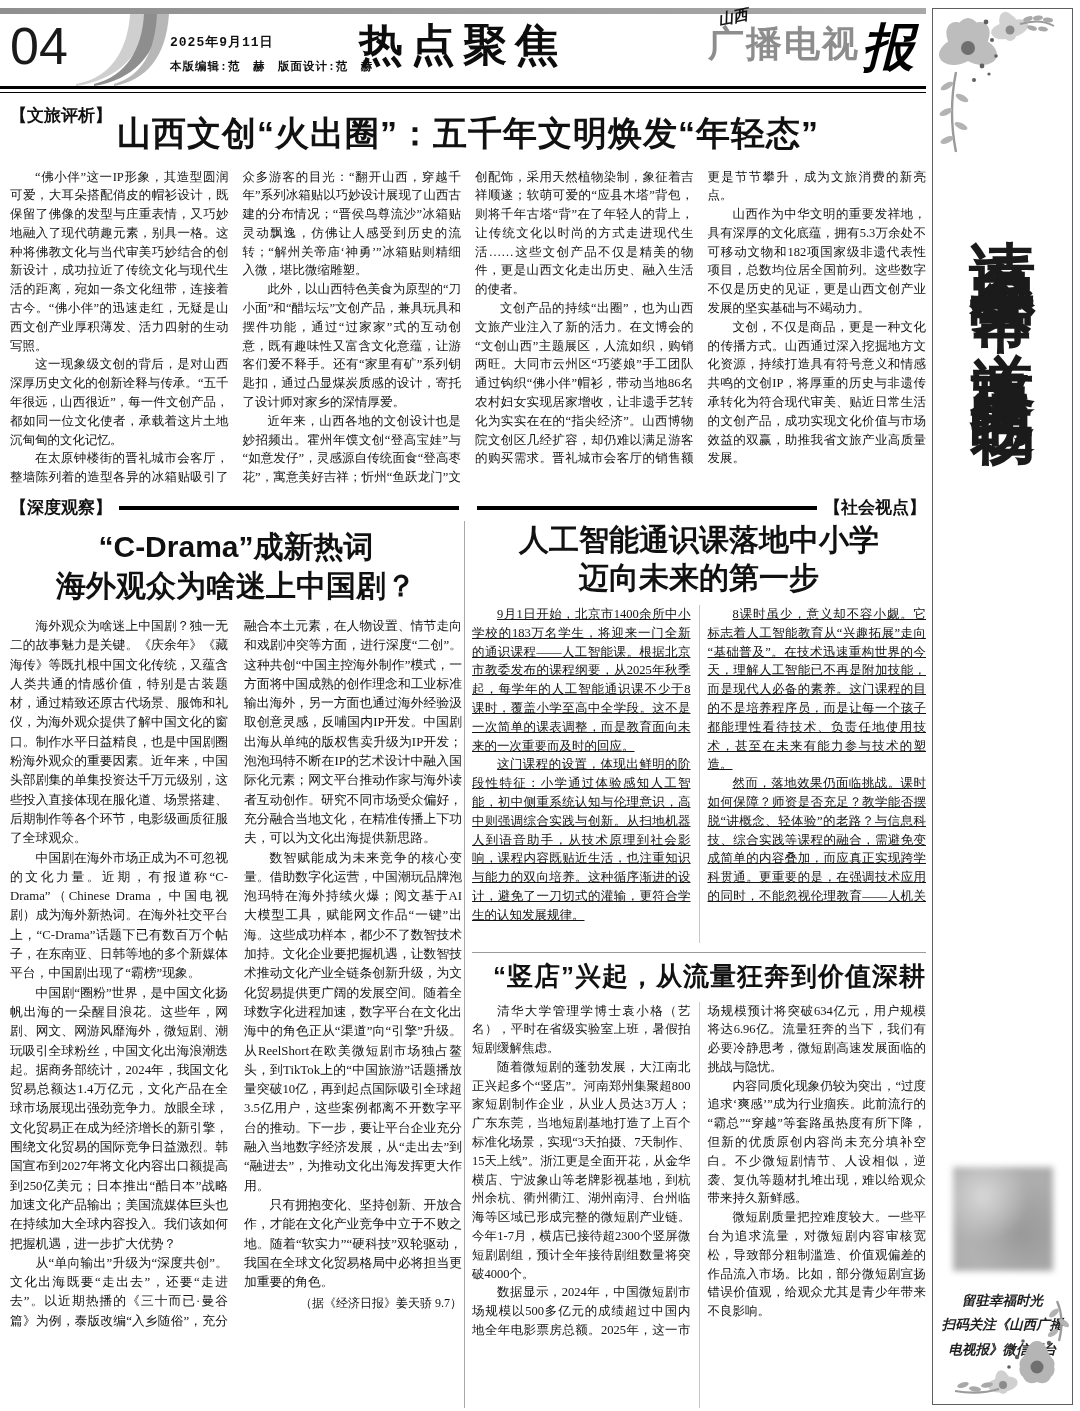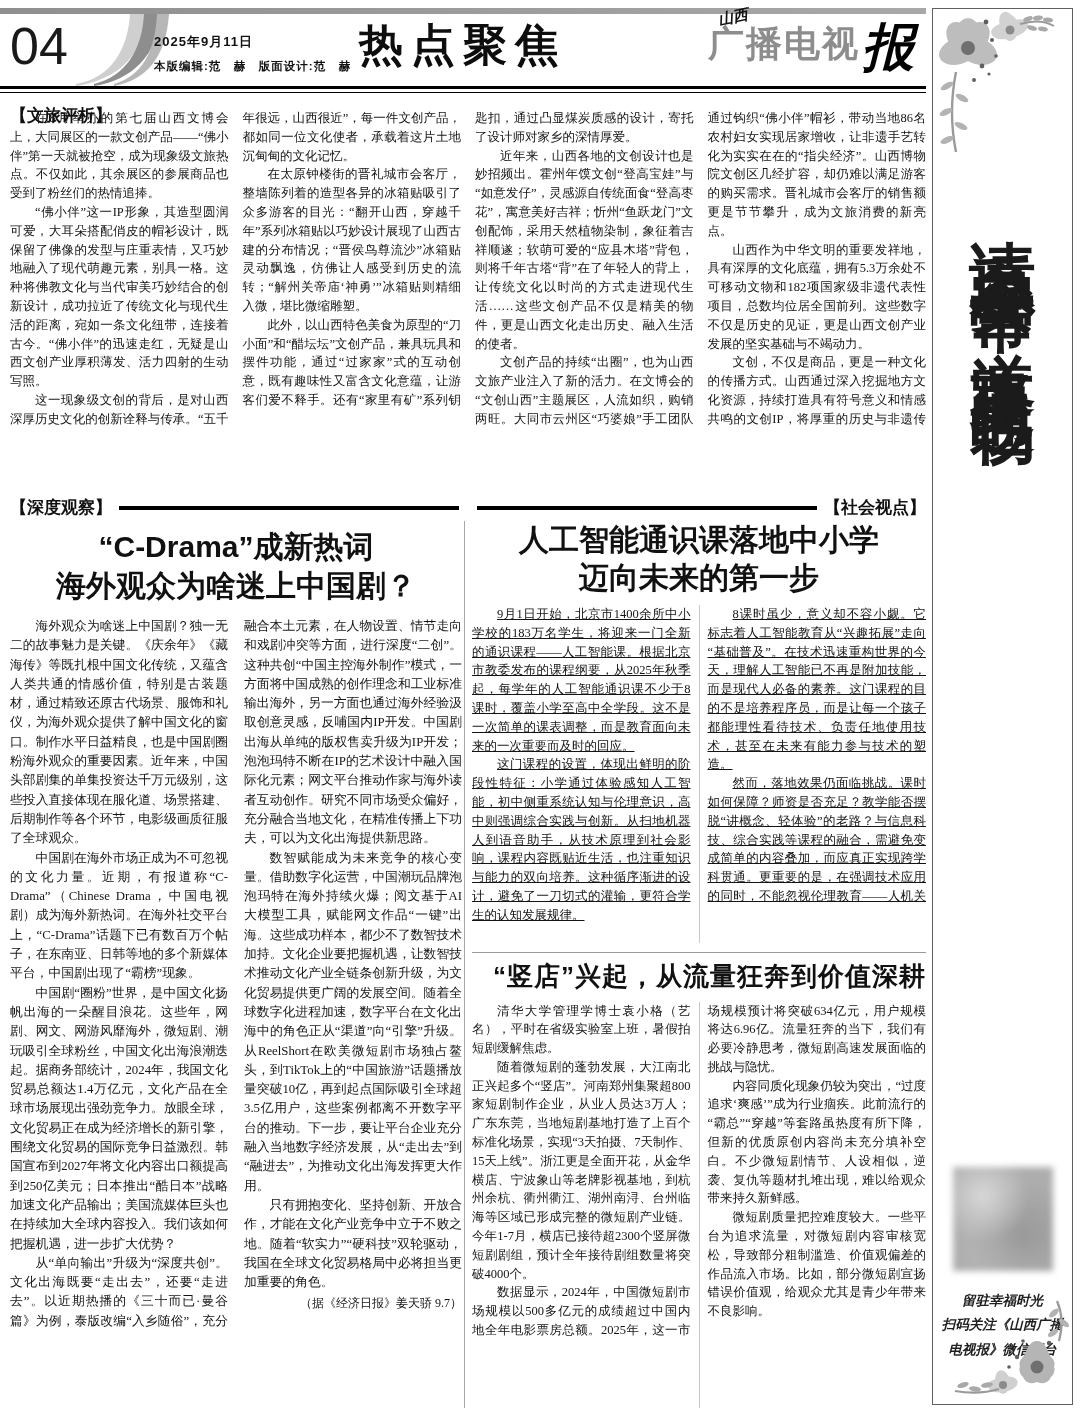--- a/index.html
+++ b/index.html
@@ -6,21 +6,21 @@
   html,body { margin:0; padding:0; background:#d9d9d9; }
   .page { position:relative; width:1080px; height:1411px; margin:0 auto; background:#ffffff;
           overflow:hidden; color:#111; font-family:"Liberation Serif","DejaVu Serif",serif; }
 
   
   .header { position:absolute; left:0; top:0; width:926px; height:95px; }
   .header-band { position:absolute; left:0; top:8px; width:926px; height:6px;
                  background:linear-gradient(90deg,#8f8f8f,#a8a8a8); }
   .page-num { position:absolute; left:10px; top:20px; font:400 52px/1 "Liberation Sans","DejaVu Sans",sans-serif; color:#1a1a1a; }
   .swoosh { position:absolute; left:74px; top:12px; }
-  .dateblock { position:absolute; left:154px; top:33px; font-family:Liberation Sans, sans-serif; }
+  .dateblock { position:absolute; left:170px; top:33px; font-family:Liberation Mono, monospace; }
   .date-line { font-size:13px; font-weight:700; letter-spacing:1px; }
   .editor-line { font-size:11.5px; font-weight:700; margin-top:8px; letter-spacing:1px; }
   .section-name { position:absolute; left:0; top:24px; width:926px; text-align:center;
                   font:900 44px/1 "Liberation Serif","DejaVu Serif",serif; letter-spacing:8px; color:#0d0d0d; }
   .logo { position:absolute; right:12px; top:8px; }
   .logo-shanxi { display:inline-block; margin-left:10px; font:700 15px/1 "Liberation Serif",serif;
                  font-style:italic; transform:rotate(-12deg); }
   .logo-row { display:flex; align-items:flex-start; }
   .logo-gray { font:900 36px/1 "Liberation Sans","DejaVu Sans",sans-serif; color:#8d8d8d; letter-spacing:2px; }
   .logo-bao { font:700 52px/0.85 "Liberation Serif",serif; font-style:italic; color:#000; margin-left:2px; }
@@ -106,22 +106,22 @@
         <span class="logo-gray">广播电视</span>
         <span class="logo-bao">报</span>
       </div>
     </div>
     <div class="rule-thick"></div>
     <div class="rule-thin"></div>
   </div>
 
   <div class="main-article">
     <span class="article-tag">【文旅评析】</span>
+    <h1 class="main-title">山西文创“火出圈”：五千年文明焕发“年轻态”</h1>
     <div class="main-body body-text">
-      <p class="para">在8月举办的第七届山西文博会上，大同展区的一款文创产品——“佛小伴”第一天就被抢空，成为现象级文旅热点。不仅如此，其余展区的参展商品也受到了粉丝们的热情追捧。</p>
         <p class="para">“佛小伴”这一IP形象，其造型圆润可爱，大耳朵搭配俏皮的帽衫设计，既保留了佛像的发型与庄重表情，又巧妙地融入了现代萌趣元素，别具一格。这种将佛教文化与当代审美巧妙结合的创新设计，成功拉近了传统文化与现代生活的距离，宛如一条文化纽带，连接着古今。“佛小伴”的迅速走红，无疑是山西文创产业厚积薄发、活力四射的生动写照。</p>
         <p class="para">这一现象级文创的背后，是对山西深厚历史文化的创新诠释与传承。“五千年很远，山西很近”，每一件文创产品，都如同一位文化使者，承载着这片土地沉甸甸的文化记忆。</p>
         <p class="para">在太原钟楼街的晋礼城市会客厅，整墙陈列着的造型各异的冰箱贴吸引了众多游客的目光：“翻开山西，穿越千年”系列冰箱贴以巧妙设计展现了山西古建的分布情况；“晋侯鸟尊流沙”冰箱贴灵动飘逸，仿佛让人感受到历史的流转；“解州关帝庙‘神勇’”冰箱贴则精细入微，堪比微缩雕塑。</p>
         <p class="para">此外，以山西特色美食为原型的“刀小面”和“醋坛坛”文创产品，兼具玩具和摆件功能，通过“过家家”式的互动创意，既有趣味性又富含文化意蕴，让游客们爱不释手。还有“家里有矿”系列钥匙扣，通过凸显煤炭质感的设计，寄托了设计师对家乡的深情厚爱。</p>
         <p class="para">近年来，山西各地的文创设计也是妙招频出。霍州年馍文创“登高宝娃”与“如意发仔”，灵感源自传统面食“登高枣花”，寓意美好吉祥；忻州“鱼跃龙门”文创配饰，采用天然植物染制，象征着吉祥顺遂；软萌可爱的“应县木塔”背包，则将千年古塔“背”在了年轻人的背上，让传统文化以时尚的方式走进现代生活……这些文创产品不仅是精美的物件，更是山西文化走出历史、融入生活的使者。</p>
         <p class="para">文创产品的持续“出圈”，也为山西文旅产业注入了新的活力。在文博会的“文创山西”主题展区，人流如织，购销两旺。大同市云州区“巧婆娘”手工团队通过钩织“佛小伴”帽衫，带动当地86名农村妇女实现居家增收，让非遗手艺转化为实实在在的“指尖经济”。山西博物院文创区几经扩容，却仍难以满足游客的购买需求。晋礼城市会客厅的销售额更是节节攀升，成为文旅消费的新亮点。</p>
         <p class="para">山西作为中华文明的重要发祥地，具有深厚的文化底蕴，拥有5.3万余处不可移动文物和182项国家级非遗代表性项目，总数均位居全国前列。这些数字不仅是历史的见证，更是山西文创产业发展的坚实基础与不竭动力。</p>
         <p class="para">文创，不仅是商品，更是一种文化的传播方式。山西通过深入挖掘地方文化资源，持续打造具有符号意义和情感共鸣的文创IP，将厚重的历史与非遗传承转化为符合现代审美、贴近日常生活的文创产品，成功实现文化价值与市场效益的双赢，助推我省文旅产业高质量发展。</p>
     </div>
   </div>

